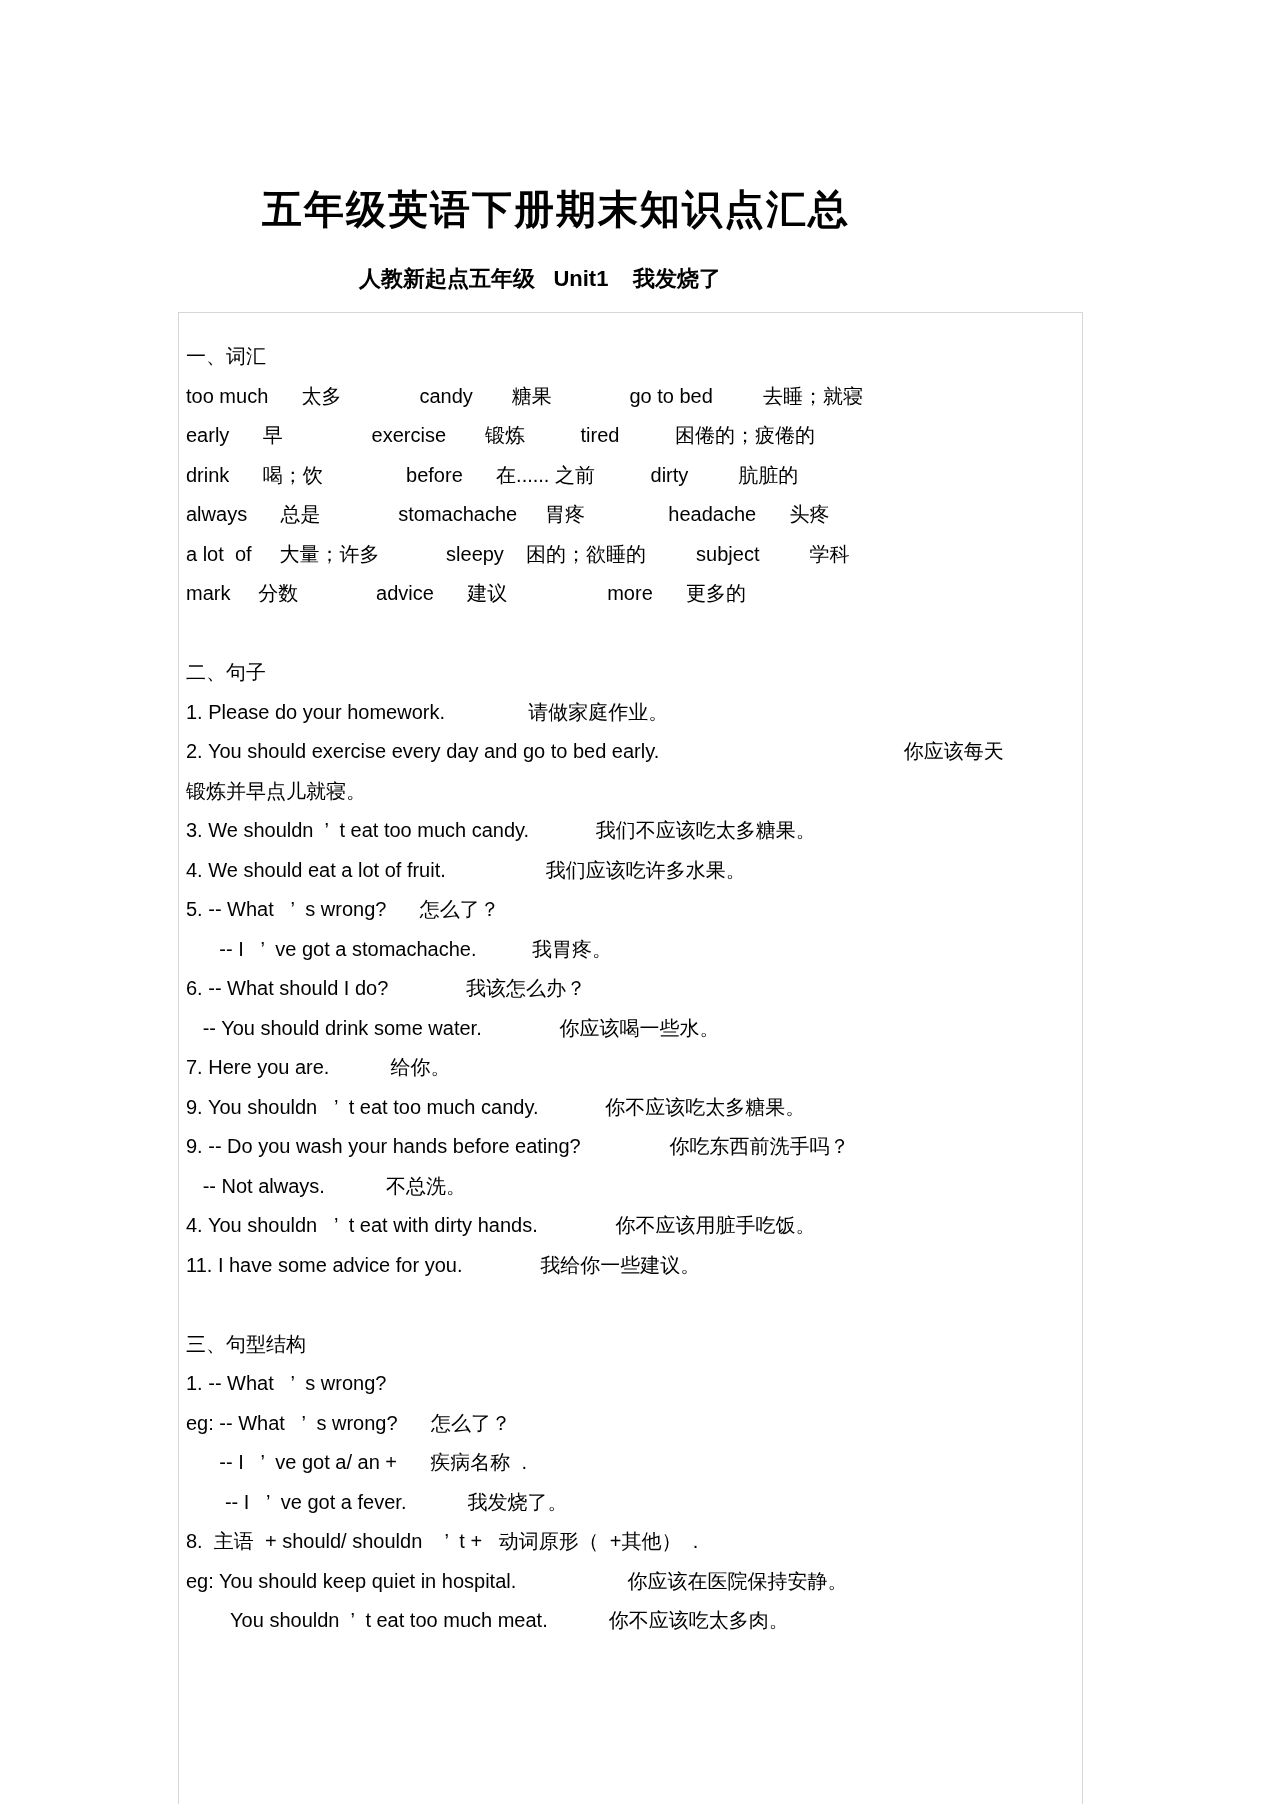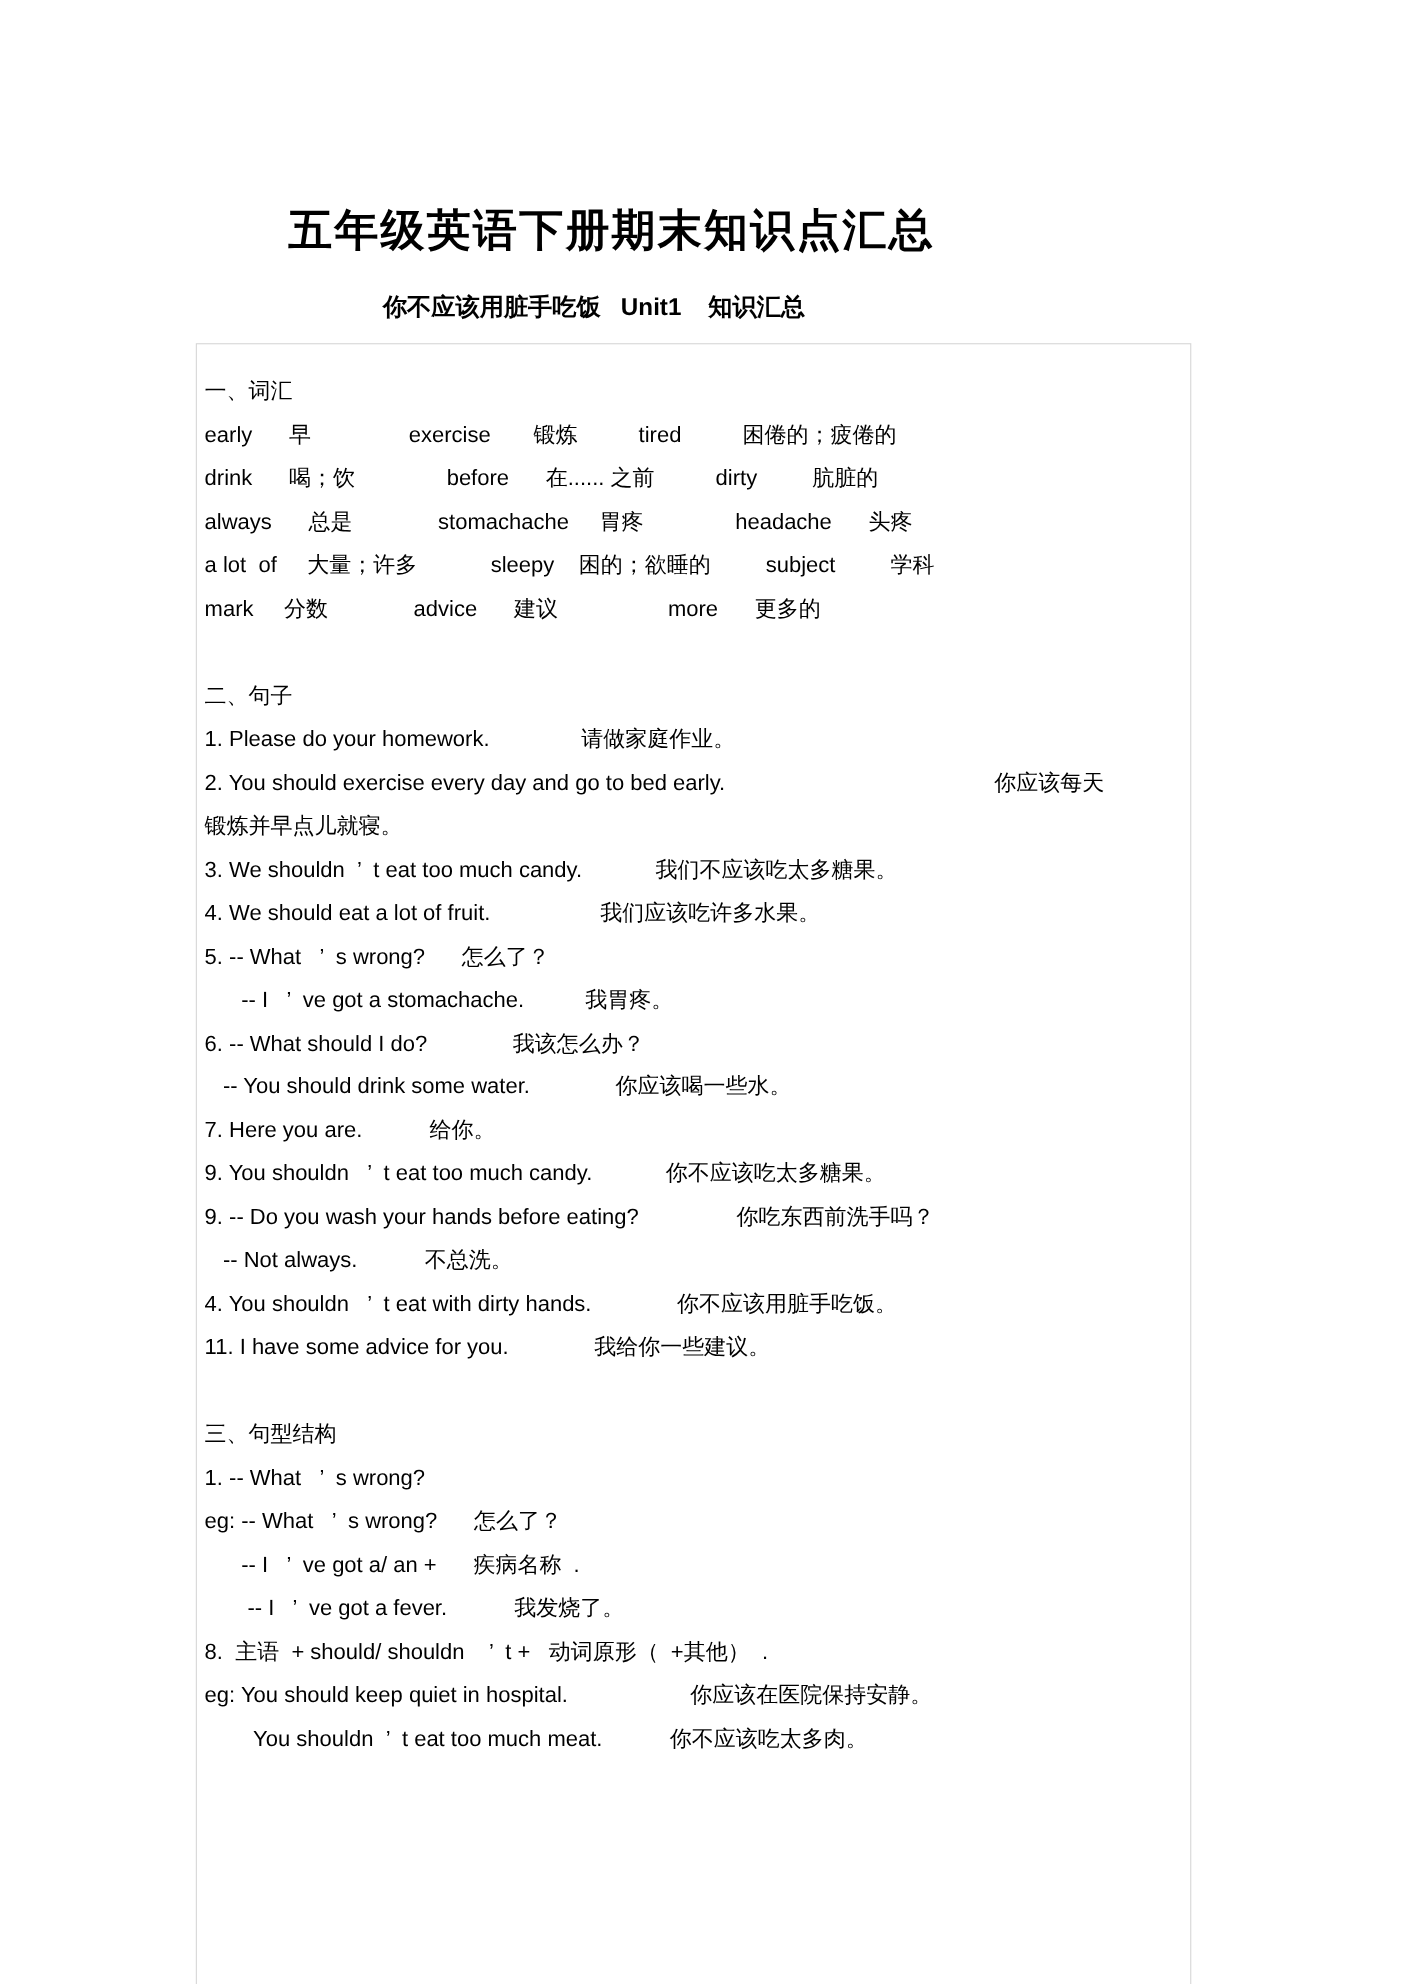--- a/index.html
+++ b/index.html
@@ -59,23 +59,24 @@
     white-space: pre;
   }
 </style>
 </head>
 <body>
 
 <div class="page">
   <div class="title-wrap">
     <h1 class="doc-title">五年级英语下册期末知识点汇总</h1>
   </div>
-  <div class="doc-subtitle">你不应该用脏手吃饭   Unit1    知识汇总</div>
+  <div class="doc-subtitle">人教新起点五年级   Unit1    我发烧了</div>
   <div class="content-box">
       <div class="line">一、词汇</div>
+      <div class="line">too much      太多              candy       糖果              go to bed         去睡；就寝</div>
       <div class="line">early      早                exercise       锻炼          tired          困倦的；疲倦的</div>
       <div class="line">drink      喝；饮               before      在...... 之前          dirty         肮脏的</div>
       <div class="line">always      总是              stomachache     胃疼               headache      头疼</div>
       <div class="line">a lot  of     大量；许多            sleepy    困的；欲睡的         subject         学科</div>
       <div class="line">mark     分数              advice      建议                  more      更多的</div>
       <div class="line"></div>
       <div class="line">二、句子</div>
       <div class="line">1. Please do your homework.               请做家庭作业。</div>
       <div class="line">2. You should exercise every day and go to bed early.                                            你应该每天</div>
       <div class="line">锻炼并早点儿就寝。</div>

